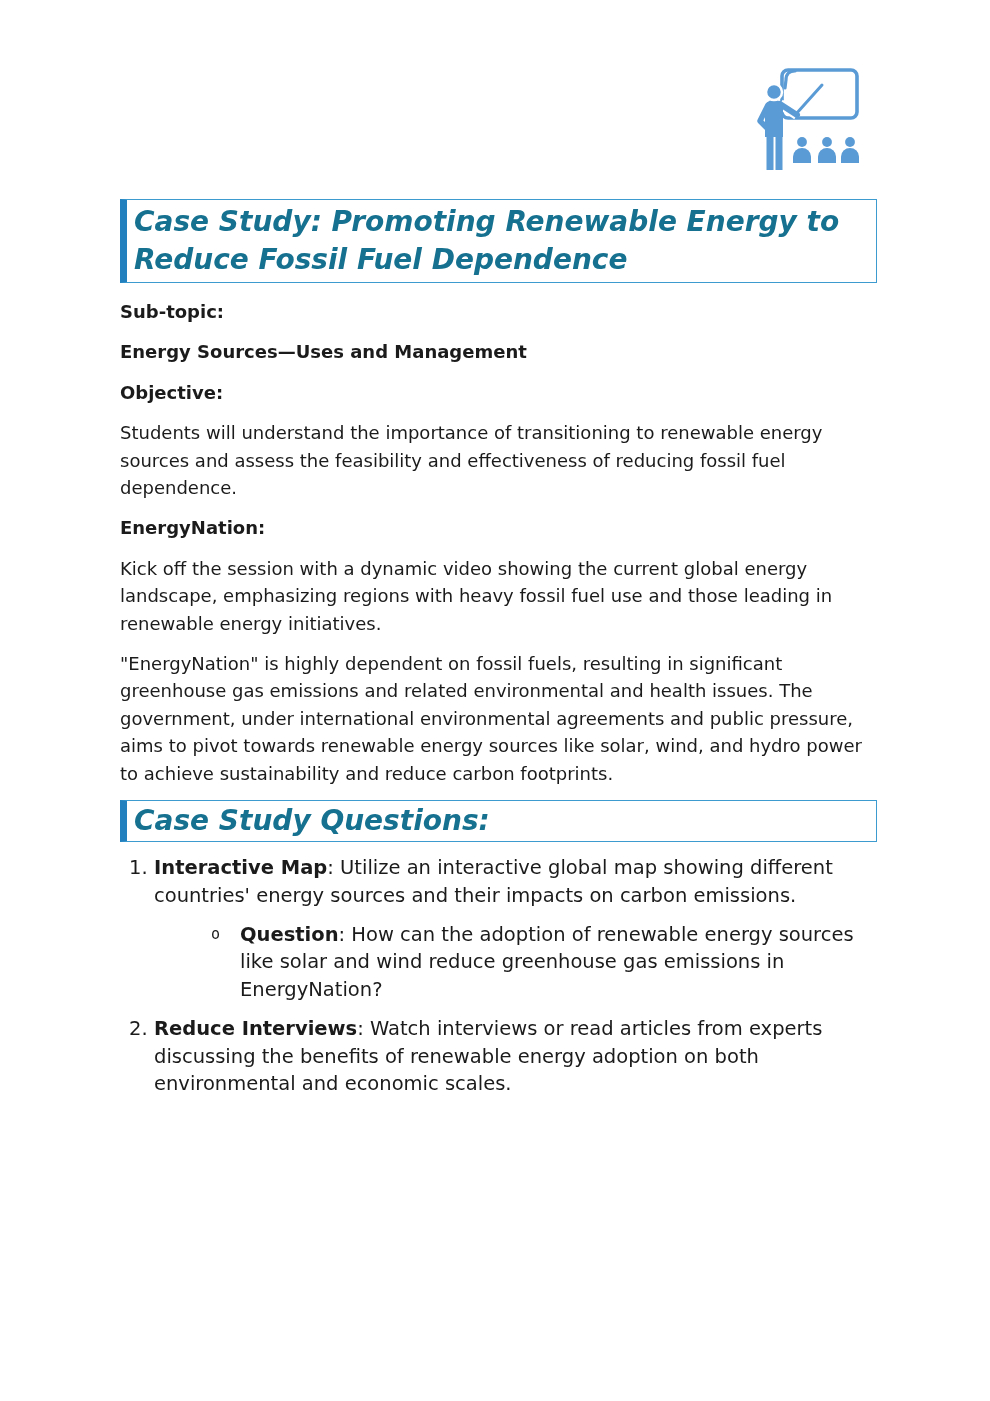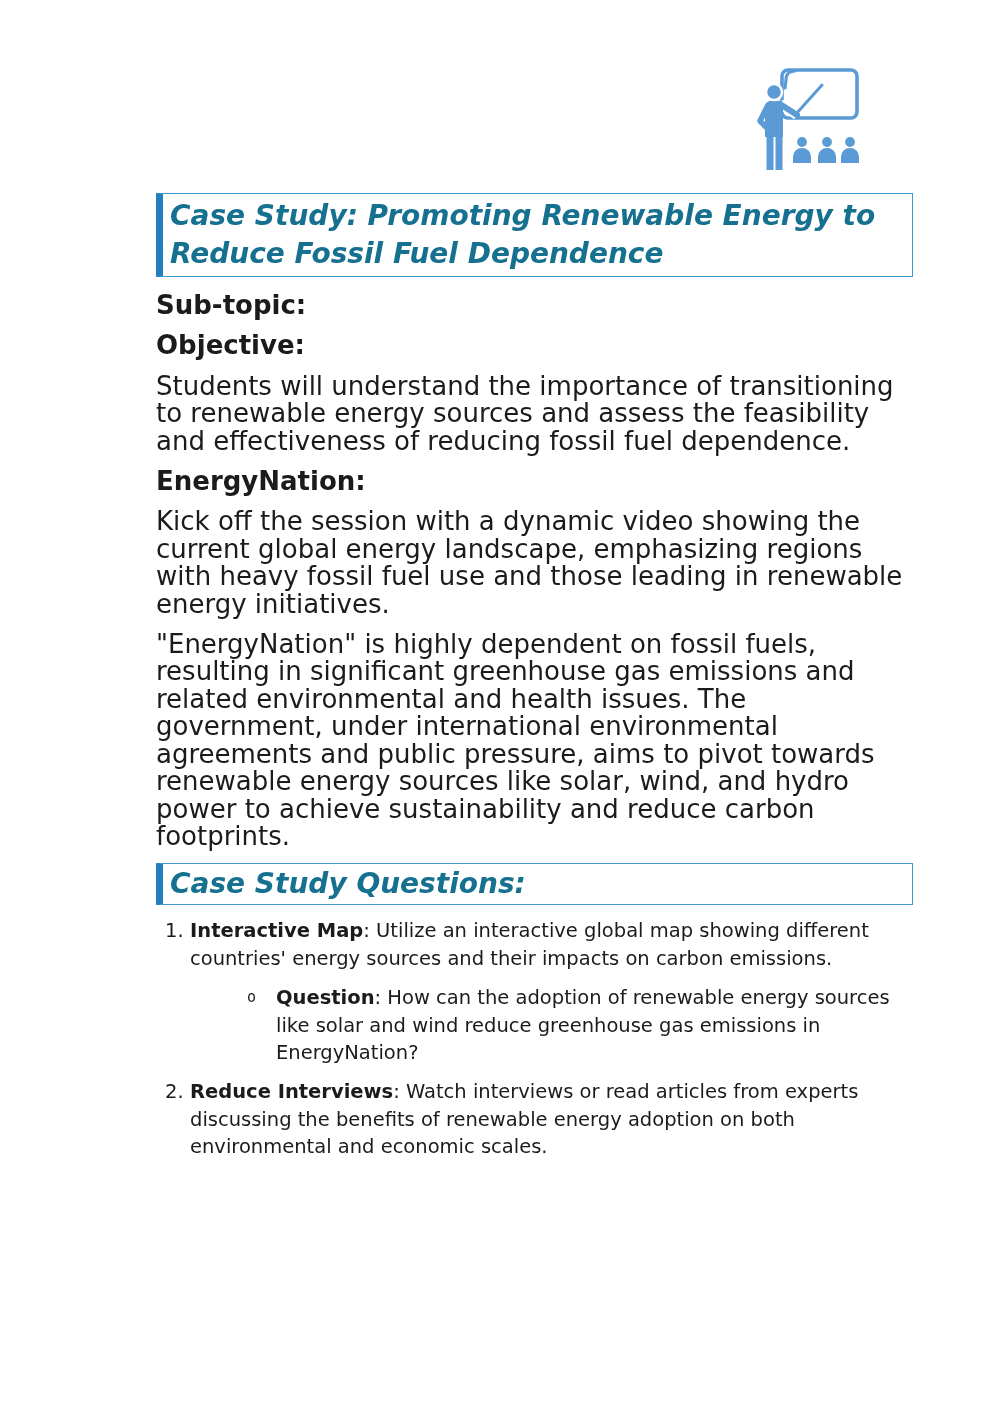--- a/index.html
+++ b/index.html
@@ -16,36 +16,36 @@
     background:#ffffff;
     font-family:"DejaVu Sans","Liberation Sans",sans-serif;
     color:var(--body-text,#1B1B1B);
     overflow:hidden;
   }
   .icon-wrap{
     position:absolute;left:753px;top:63px;width:110px;height:110px;
     color:var(--icon-blue,#5B9BD5);
   }
   .content{
-    position:absolute;left:120px;top:193px;width:757px;margin-left:36px;
+    position:absolute;left:120px;top:199px;width:757px;
   }
   .banner{
     border:1.5px solid var(--box-border,#3D9BD0);
     border-left:7px solid var(--accent-bar,#2380BE);
     color:var(--heading-text,#15718F);
     font-size:28px;
     font-weight:bold;
     font-style:italic;
     line-height:38px;
     padding:3px 8px 3px 7px;
     margin:0 0 15px 0;
     box-sizing:border-box;
   }
   .banner.single{line-height:34px;margin-bottom:12px;}
-  p{margin:0 0 13px 0;font-size:26px;line-height:27.4px;}
+  p{margin:0 0 13px 0;font-size:18px;line-height:27.4px;}
   .bold{font-weight:bold;}
   .li{
     position:relative;
     padding-left:34px;
     margin-bottom:12px;
     font-size:19.5px;line-height:27.4px;
   }
   .li .num{position:absolute;left:9px;top:0;}
   .li.sub{padding-left:120px;}
   .li.sub .num{
@@ -93,20 +93,21 @@
     </svg>
   </div>
 
   <div class="content">
 
     <div class="banner">
       <span>Case Study: Promoting Renewable Energy to Reduce Fossil Fuel Dependence</span>
     </div>
 
     <p class="bold">Sub-topic:</p>
+    <p class="bold">Energy Sources—Uses and Management</p>
 
     <p class="bold">Objective:</p>
     <p>Students will understand the importance of transitioning to renewable energy sources and assess the feasibility and effectiveness of reducing fossil fuel dependence.</p>
 
     <p class="bold">EnergyNation:</p>
     <p>Kick off the session with a dynamic video showing the current global energy landscape, emphasizing regions with heavy fossil fuel use and those leading in renewable energy initiatives.</p>
 
     <p>"EnergyNation" is highly dependent on fossil fuels, resulting in significant greenhouse gas emissions and related environmental and health issues. The government, under international environmental agreements and public pressure, aims to pivot towards renewable energy sources like solar, wind, and hydro power to achieve sustainability and reduce carbon footprints.</p>
 
     <div class="banner single">

